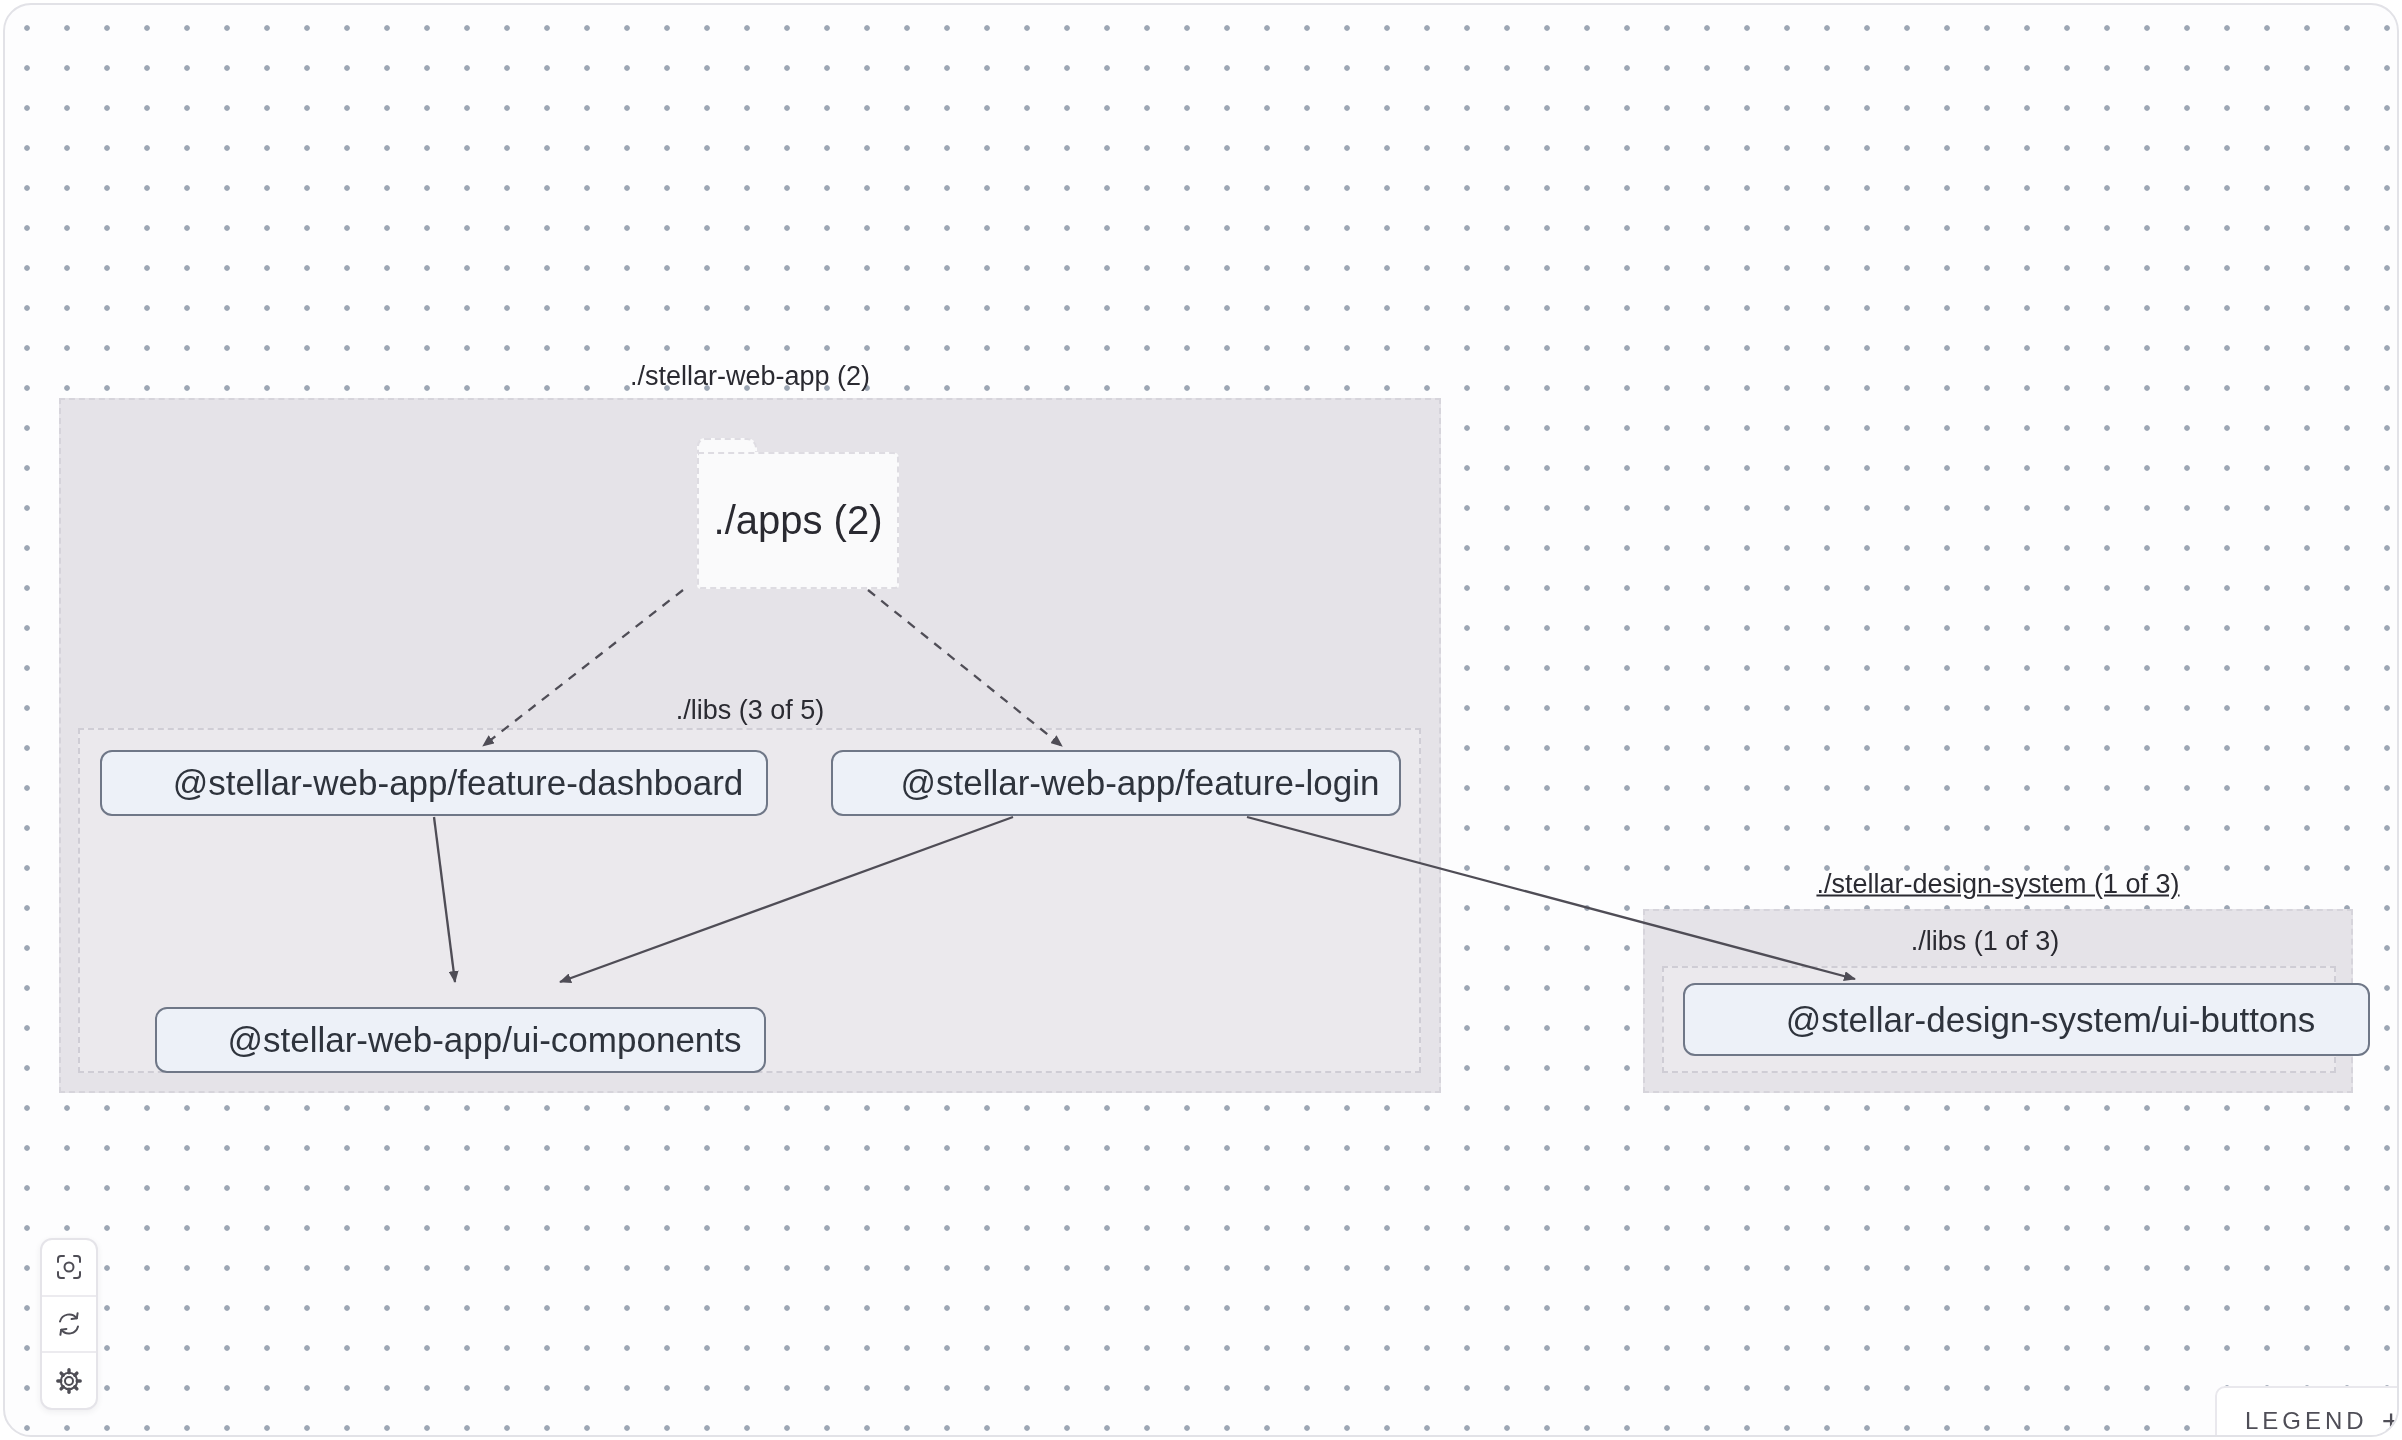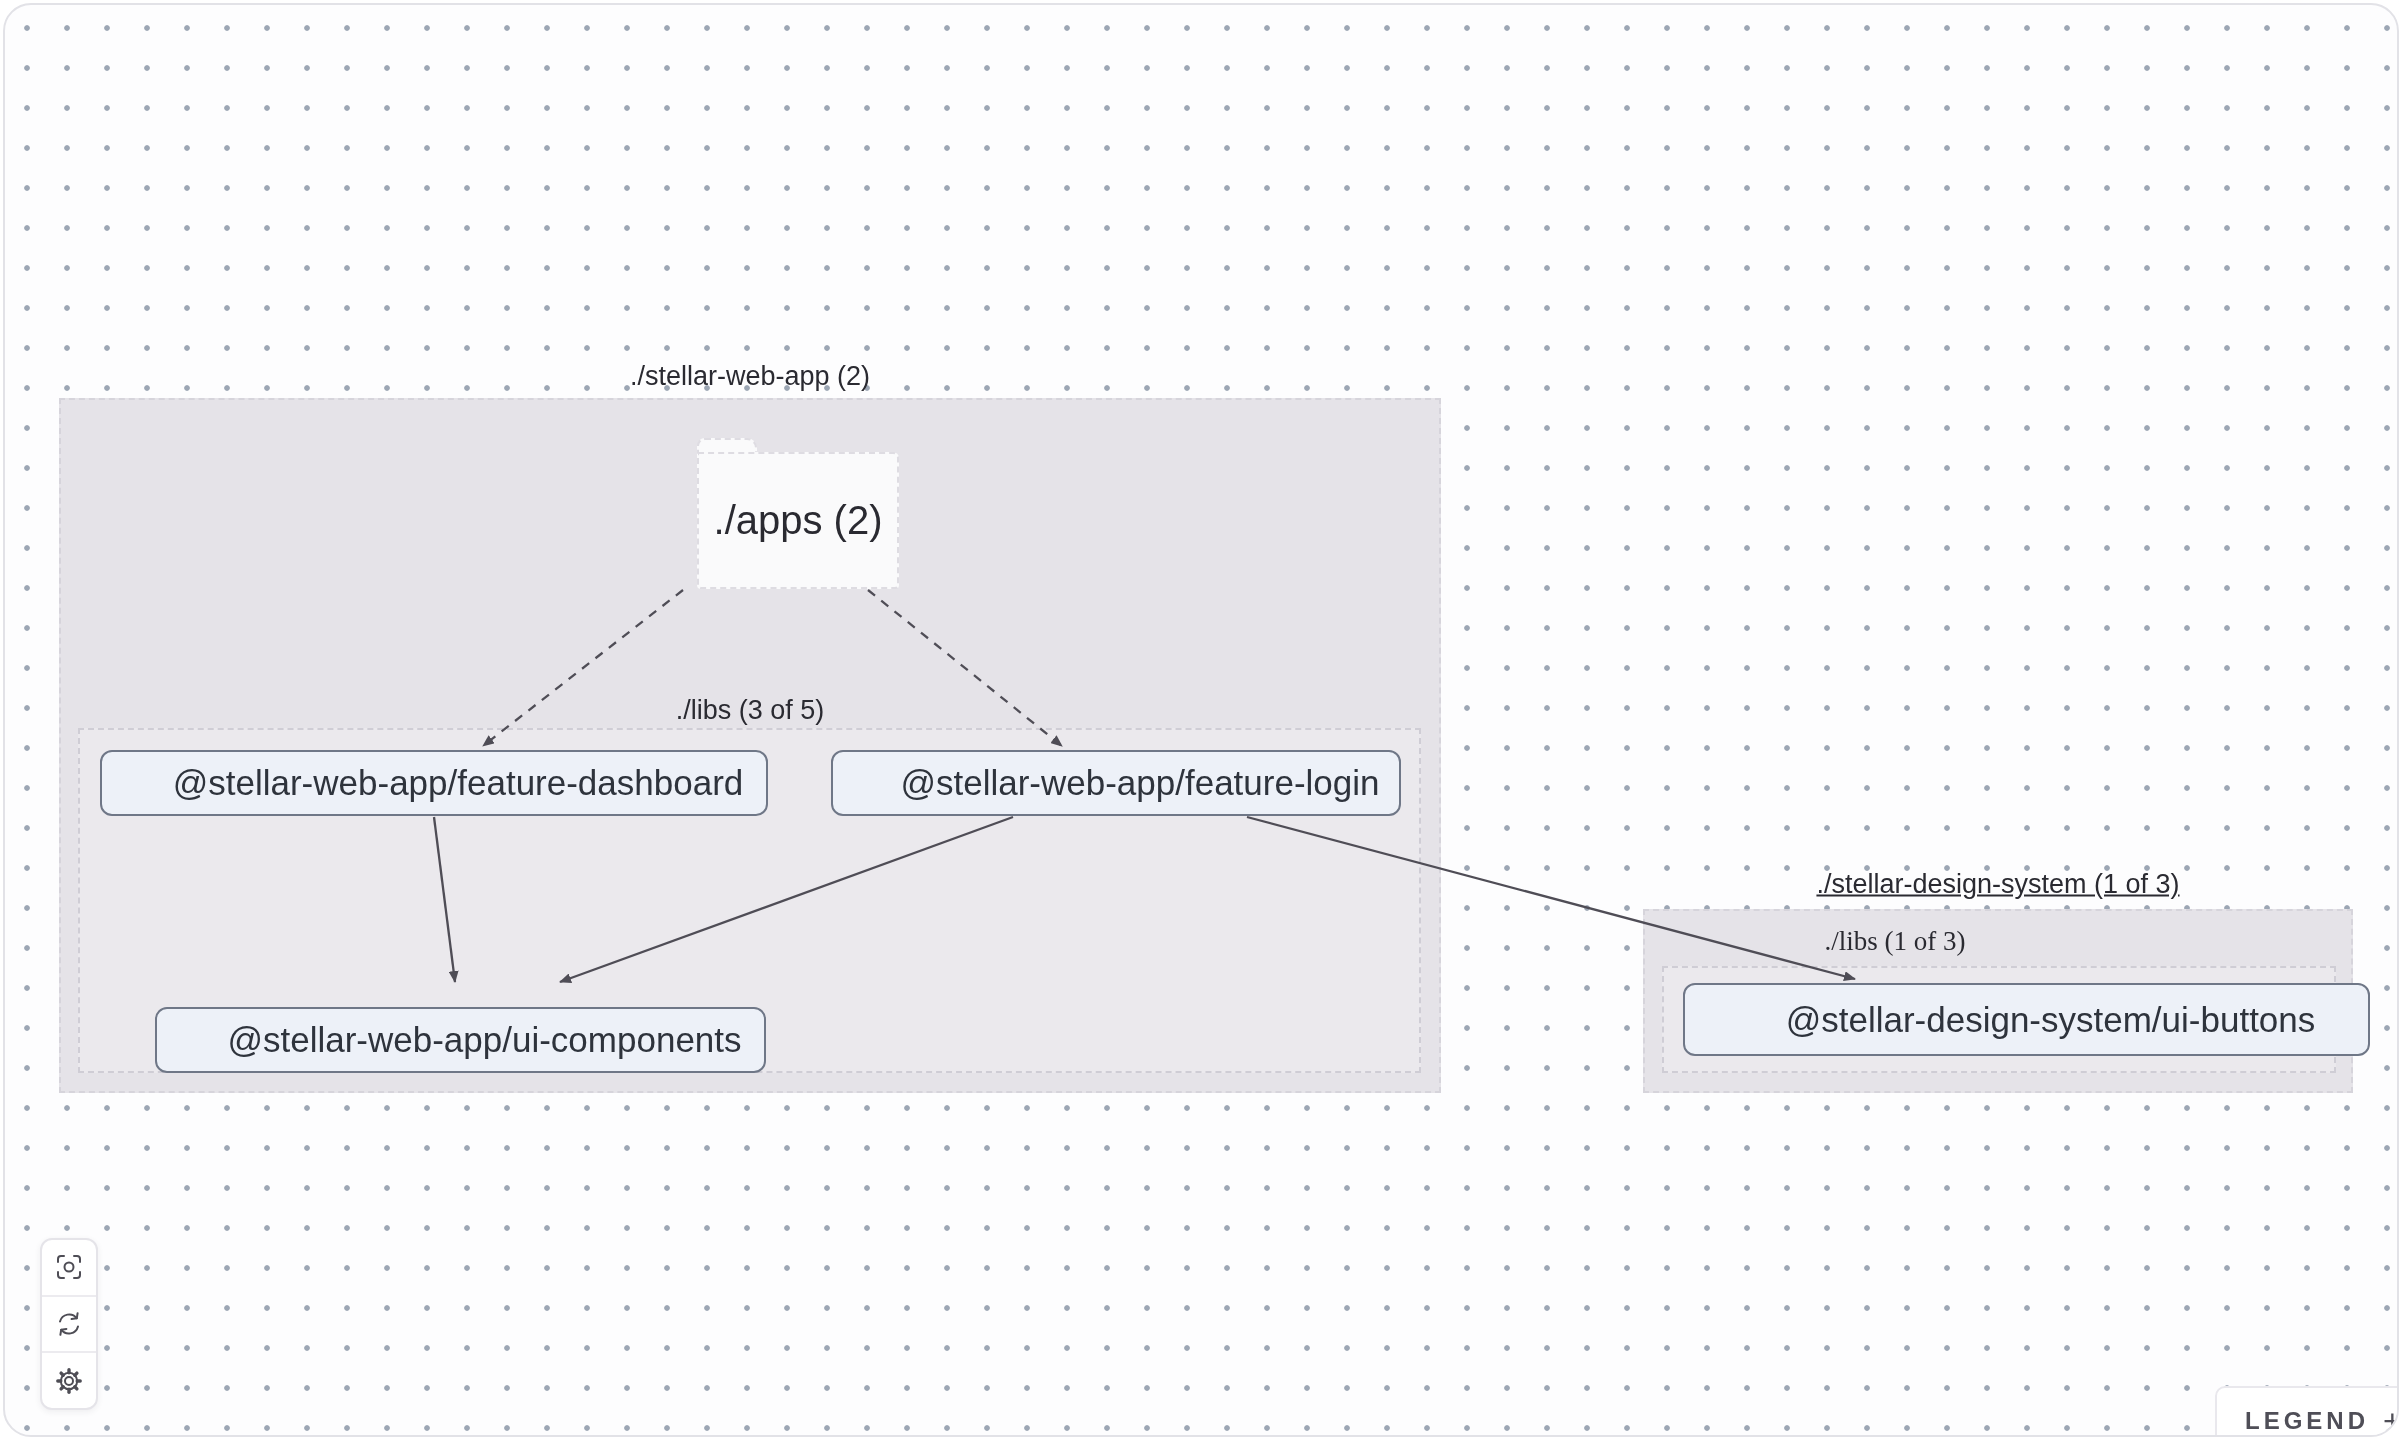--- a/index.html
+++ b/index.html
@@ -21,21 +21,21 @@
   .group.design-system{left:1638px; top:904px; width:710px; height:184px;}
   .subgroup{position:absolute; background:rgba(250,249,251,.28); border:2px dashed #cfcdd5;}
   .subgroup.libs-left{left:73px; top:723px; width:1343px; height:345px;}
   .subgroup.libs-right{left:1657px; top:961px; width:674px; height:107px;}
 
   .group-label{position:absolute; transform:translate(-50%,-50%); white-space:nowrap;
     font-size:27px; color:#2a2a31;}
   .lbl-web-app{left:745px; top:371px;}
   .lbl-libs-left{left:745px; top:705px;}
   .lbl-design-system{left:1993px; top:879px;text-decoration:underline;}
-  .lbl-libs-right{left:1890px; top:936px;font-family:Liberation Serif, serif;}
+  .lbl-libs-right{left:1980px; top:936px;}
 
   
   .folder{position:absolute; left:692px; top:433px; width:202px; height:151px;text-decoration:underline;}
   .folder .tab{position:absolute; left:0; top:0; width:60px; height:26px;
     background:#fafafb; border:2px dashed #dedce2; border-bottom:none;
     border-radius:8px 10px 0 0;}
   .folder .body{position:absolute; left:0; top:14px; width:202px; height:137px;
     background:#fafafb; border:2px dashed #dedce2; border-radius:0 6px 4px 4px;
     display:flex; align-items:center; justify-content:center;}
   .folder .body span{font-size:40px; color:#2a2a31; white-space:nowrap;}
@@ -59,21 +59,21 @@
     background:#ffffff; border:2px solid #e5e4e9; border-radius:12px;
     box-shadow:0 2px 6px rgba(40,40,60,.07); display:flex; flex-direction:column;}
   .toolbar .tool-btn{flex:1; display:flex; align-items:center; justify-content:center; cursor:pointer;}
   .toolbar .tool-btn + .tool-btn{border-top:2px solid #ecebef;}
   .tool-icon{stroke:#4e4d55; stroke-width:2; fill:none; stroke-linecap:round; stroke-linejoin:round;}
 
   
   .legend{position:absolute; left:2210px; top:1381px; width:200px; height:70px;
     background:#ffffff; border:2px solid #e9e8ed; border-radius:10px 0 0 0;
     display:flex; align-items:center; padding-left:28px; gap:14px; cursor:pointer;}
-  .legend .legend-label{font-size:24px; letter-spacing:4px; color:#4f4e57; font-weight:700;}
+  .legend .legend-label{font-size:24px; letter-spacing:4px; color:#4f4e57; font-weight:400;}
   .legend .legend-plus{font-size:32px; font-weight:300; color:#4f4e57; line-height:1;}
 </style>
 </head>
 <body>
 
 <div class="canvas">
 
   <div class="group web-app"></div>
   <div class="subgroup libs-left"></div>
   <div class="group design-system"></div>

